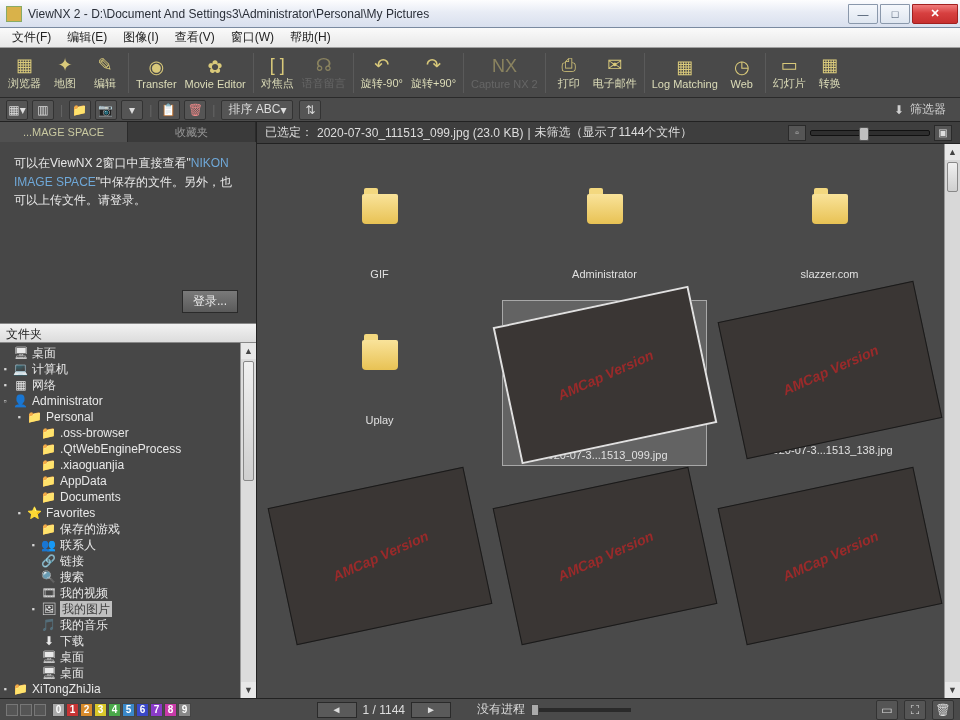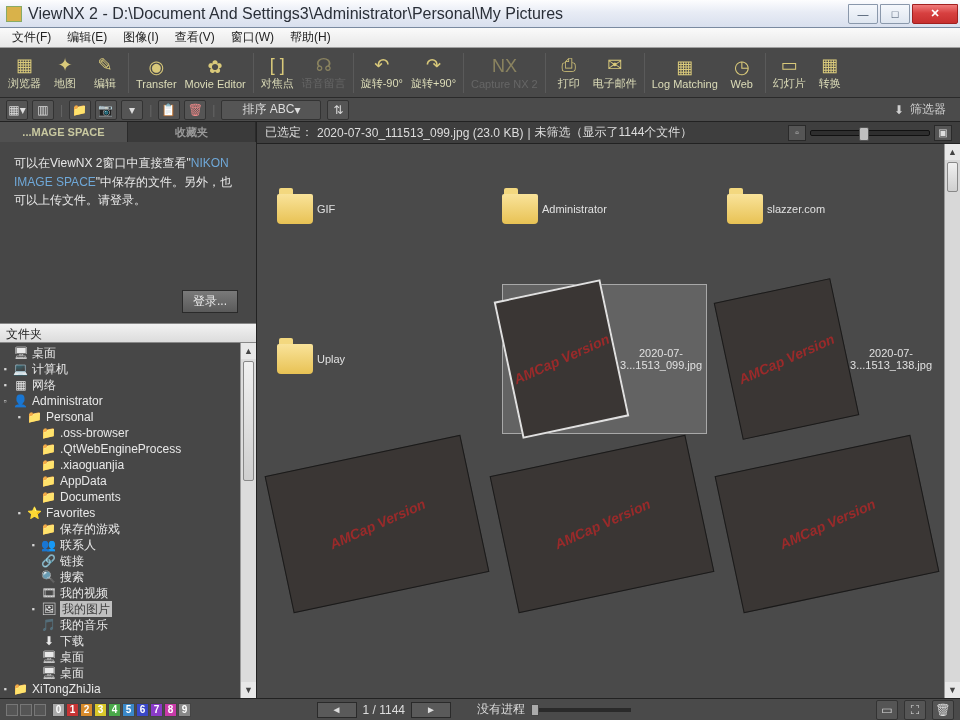--- a/index.html
+++ b/index.html
@@ -1,50 +1,50 @@
 <!DOCTYPE html>
 <html><head>
 <meta charset="utf-8">
 <style>
 * { margin: 0; padding: 0; box-sizing: border-box; font-family: "Microsoft YaHei", SimSun, Arial, sans-serif; }
 body { width: 960px; height: 720px; background: #4a4a4a; overflow: hidden; font-size: 12px; color: #ccc; }
 
 
 .titlebar { height: 28px; background: linear-gradient(#fdfdfe,#e8ecf5 45%,#d9e0ee); display: flex; align-items: center; border-bottom: 1px solid #7a8aa0; }
 .titlebar .app-icon { width: 16px; height: 16px; margin: 0 6px; background: #d9b24a; border: 1px solid #8a6; }
-.titlebar .title { color: #2a2f38; font-size: 16px; flex: 1; white-space: nowrap; overflow: hidden; }
+.titlebar .title { color: #2a2f38; font-size: 12px; flex: 1; white-space: nowrap; overflow: hidden; }
 .win-controls { display: flex; height: 20px; margin-right: 2px; }
 .win-btn { width: 30px; height: 20px; margin-left: 2px; display: flex; align-items: center; justify-content: center; border: 1px solid #8a98ab; background: linear-gradient(#f5f8fc,#dfe6f0); color: #3a4a60; font-size: 11px; border-radius: 0 0 2px 2px; }
 .win-btn.close { width: 46px; background: linear-gradient(#f07b7b,#d74040 45%,#c72f2f); border-color: #a02020; color: #fff; font-weight: bold; }
 
 
 .menubar { height: 20px; background: linear-gradient(#fafafa,#e8e8e8); border-bottom: 1px solid #a0a0a0; display: flex; align-items: center; padding: 0 4px; }
 .menuitem { padding: 2px 8px; color: #222; font-size: 12px; cursor: default; }
 
 
 .maintoolbar { height: 50px; background: #494949; display: flex; align-items: center; padding: 2px 4px; border-bottom: 1px solid #2a2a2a; gap: 0; }
 .tool { display: flex; flex-direction: column; align-items: center; justify-content: center; min-width: 40px; height: 46px; color: #dcdcb8; font-size: 11px; padding: 0 4px; }
 .tool .ico { width: 24px; height: 22px; display: flex; align-items: center; justify-content: center; color: #d9c97a; font-size: 18px; }
 .tool.disabled { opacity: 0.45; color: #888; }
 .tsep { width: 1px; height: 40px; background: #2f2f2f; margin: 0 3px; border-right: 1px solid #5a5a5a; }
 
 
 .subtoolbar { height: 24px; background: #4b4b4b; border-bottom: 1px solid #222; display: flex; align-items: center; padding: 0 6px; gap: 6px; color: #d0d0d0; font-size: 12px; }
 .subtoolbar .btngrp { display: flex; align-items: center; gap: 4px; }
 .sbtn { width: 22px; height: 20px; background: #555; border: 1px solid #333; display: flex; align-items: center; justify-content: center; font-size: 12px; color: #ddd; border-radius: 2px; }
-.sbtn.wide { width: auto; padding: 0 20px; }
+.sbtn.wide { width: auto; padding: 0 6px; }
 .subtoolbar .spacer { flex: 1; }
 .subtoolbar .filter-btn { display: flex; align-items: center; gap: 6px; padding: 2px 8px; }
 
 
 .main { display: flex; height: 576px; }
 
 
 .left { width: 257px; background: #474747; border-right: 1px solid #222; display: flex; flex-direction: column; }
-.lp-tabrow { height: 20px; display: flex; background: #4d7c0f; font-weight: bold; }
+.lp-tabrow { height: 20px; display: flex; background: #4d7c0f; }
 .lp-tab { flex: 1; display: flex; align-items: center; justify-content: center; font-size: 11px; color: #c8c8a0; background: #505050; border-right: 1px solid #2a2a2a; }
 .lp-tab.inactive { background: #3a3a3a; color: #999; }
 .lp-info { padding: 12px 14px; font-size: 12px; line-height: 1.55; color: #e8e8e8; height: 148px; }
 .lp-info .link { color: #6fa8d8; }
 .lp-loginwrap { display: flex; justify-content: flex-end; padding: 0 18px 10px; margin-left: 24px; }
 .lp-login { background: linear-gradient(#7a7a7a,#5a5a5a); border: 1px solid #2a2a2a; color: #e8e8e8; padding: 2px 10px; font-size: 12px; }
 
 .lp-folders-hdr { height: 20px; background: linear-gradient(#f2f2f2,#dcdcdc); color: #222; font-size: 12px; padding: 2px 6px; border-top: 1px solid #888; border-bottom: 1px solid #888; font-weight: normal; }
 .tree { flex: 1; overflow: hidden; background: #474747; padding: 2px 0; font-size: 12px; line-height: 16px; position: relative; }
 .tree-row { display: flex; align-items: center; height: 16px; white-space: nowrap; color: #e8e8e8; }
@@ -60,21 +60,21 @@
 
 .content { flex: 1; display: flex; flex-direction: column; background: #4a4a4a; }
 .content-hdr { height: 22px; background: #3e3e3e; display: flex; align-items: center; padding: 0 8px; font-size: 12px; color: #ddd; gap: 4px; border-bottom: 1px solid #222; }
 .content-hdr .spacer { flex: 1; }
 .zoom-slider { width: 120px; height: 6px; background: #2e2e2e; border: 1px solid #111; position: relative; border-radius: 2px; }
 .zoom-slider .knob { position: absolute; top: -4px; left: 48px; width: 10px; height: 14px; background: #bfbfbf; border: 1px solid #555; border-radius: 2px; }
 .viewbtn { width: 18px; height: 16px; background: #555; border: 1px solid #2a2a2a; display: flex; align-items: center; justify-content: center; font-size: 10px; }
 
 .thumbs { flex: 1; overflow: hidden; position: relative; padding: 10px 20px; }
 .thumb-row { display: flex; gap: 20px; margin-bottom: 20px; }
-.thumb-cell { width: 205px; display: flex; flex-direction: row; align-items: center; gap: 4px; }
+.thumb-cell { width: 205px; display: flex; flex-direction: column; align-items: center; gap: 4px; }
 .thumb-cell.sel { background: #636363; border: 1px solid #a8a8a8; padding: 4px; }
 .folder-ico { width: 36px; height: 30px; background: linear-gradient(#f9e39a,#e8c254); border-radius: 2px 2px 4px 4px; position: relative; margin-top: 40px; margin-bottom: 40px; }
 .folder-ico::before { content: ""; position: absolute; top: -6px; left: 2px; width: 14px; height: 6px; background: #f3d87f; border-radius: 2px 2px 0 0; }
 .thumb-img { width: 200px; height: 140px; background: #3a3634; border: 1px solid #1a1a1a; display: flex; align-items: center; justify-content: center; color: #8a3030; font-size: 14px; transform: rotate(-12deg); font-style: italic; }
 .thumb-cell.sel .thumb-img { border: 2px solid #e0e0e0; }
 .thumb-img .wm { transform: rotate(-12deg); color: #9a2a2a; font-weight: bold; }
 .thumb-label { font-size: 11px; color: #e0e0e0; text-align: center; }
 .thumbs .scrollbar-v { background: #d8d8d8; }
 .thumbs .scrollbar-v .thumb { top: 18px; height: 30px; }
 

